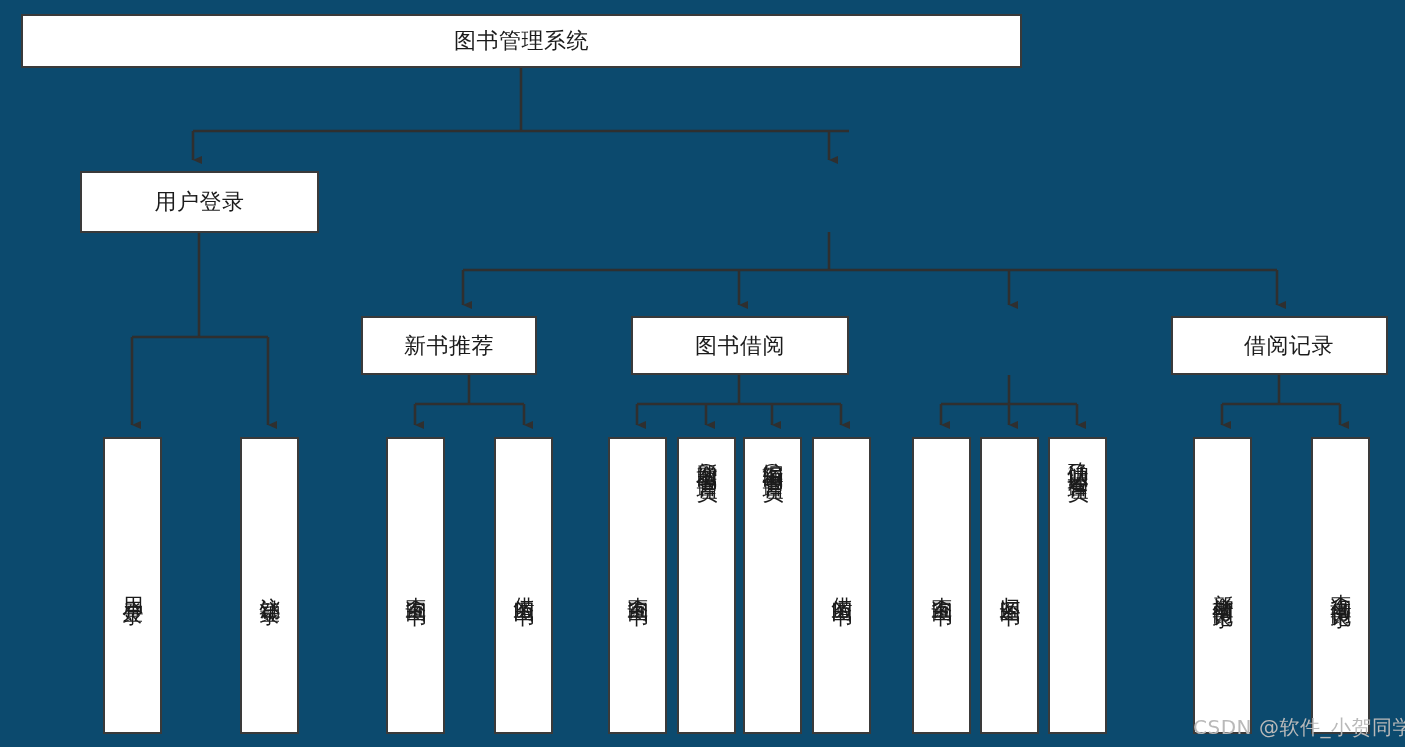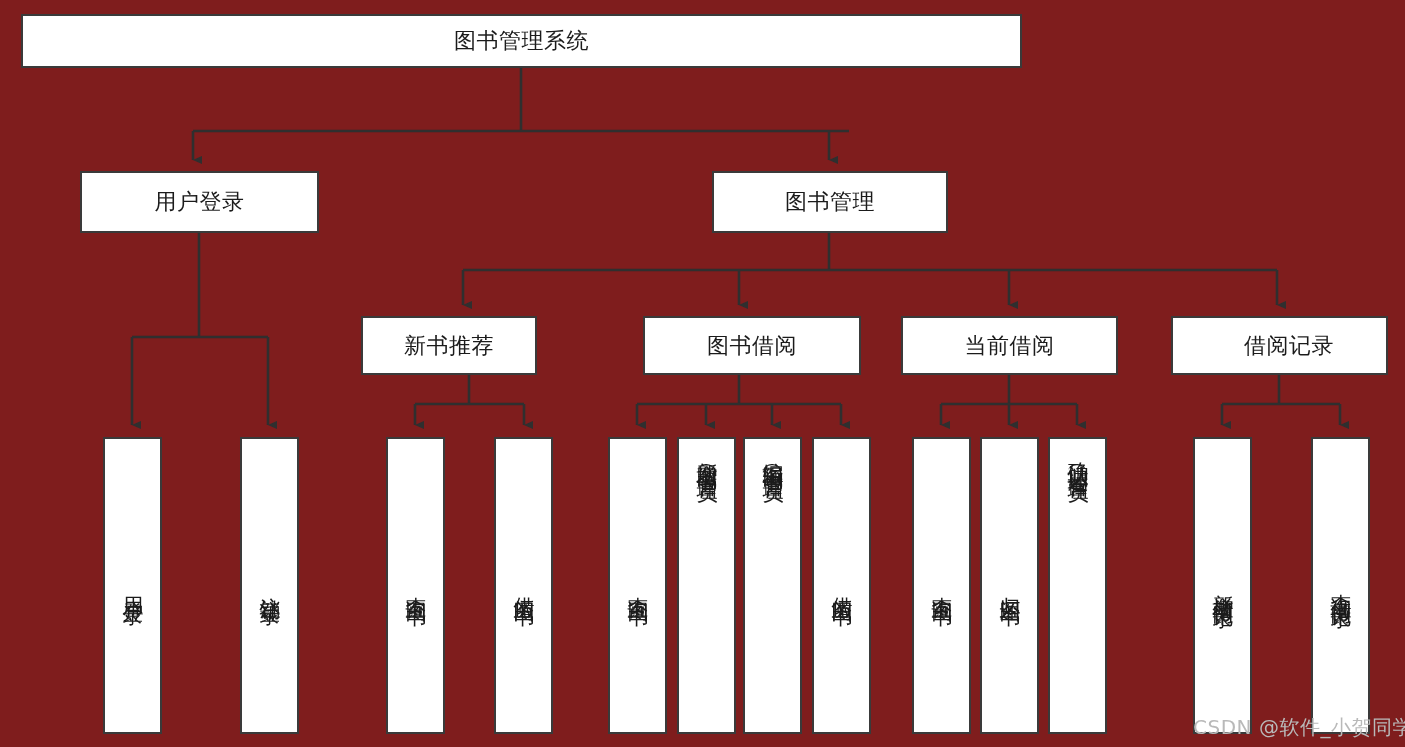--- a/index.html
+++ b/index.html
@@ -7,21 +7,21 @@
     padding: 0;
     background: #ffffff;
   }
   body {
     font-family: "DejaVu Sans", "Liberation Sans", sans-serif;
   }
   #canvas {
     position: relative;
     width: 1405px;
     height: 747px;
-    background: #7f1d1d;
+    background: #0c4a6e;
     overflow: hidden;
   }
   svg.wires {
     position: absolute;
     left: 0;
     top: 0;
     width: 1405px;
     height: 747px;
     pointer-events: none;
   }
@@ -125,35 +125,29 @@
   </svg>
 
   <div class="node h" style="left:21px; top:14px; width:1001px; height:54px;">
     <span class="lbl">图书管理系统</span>
   </div>
 
   <div class="node h" style="left:80px; top:171px; width:239px; height:62px;">
     <span class="lbl">用户登录</span>
   </div>
 
-  <div class="node h" style="left:712px; top:171px; width:236px; height:62px;">
-    <span class="lbl">图书管理</span>
-  </div>
 
   <div class="node h" style="left:361px; top:316px; width:176px; height:59px;">
     <span class="lbl">新书推荐</span>
   </div>
 
-  <div class="node h" style="left:631px; top:316px; width:218px; height:59px;margin-left:12px;">
+  <div class="node h" style="left:631px; top:316px; width:218px; height:59px;">
     <span class="lbl">图书借阅</span>
   </div>
 
-  <div class="node h" style="left:901px; top:316px; width:217px; height:59px;">
-    <span class="lbl">当前借阅</span>
-  </div>
 
   <div class="node h" style="left:1171px; top:316px; width:217px; height:59px;padding-left:19px;">
     <span class="lbl">借阅记录</span>
   </div>
 
   <div class="node v mid" style="left:103px; top:437px; width:59px; height:297px;">
     <span class="lbl">用户登录</span>
   </div>
 
   <div class="node v mid" style="left:240px; top:437px; width:59px; height:297px;">

